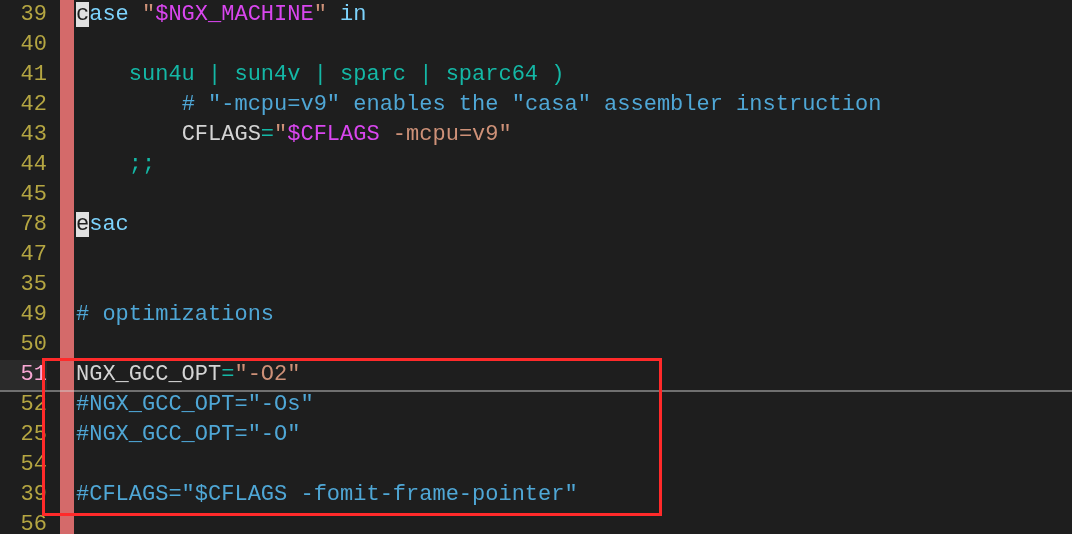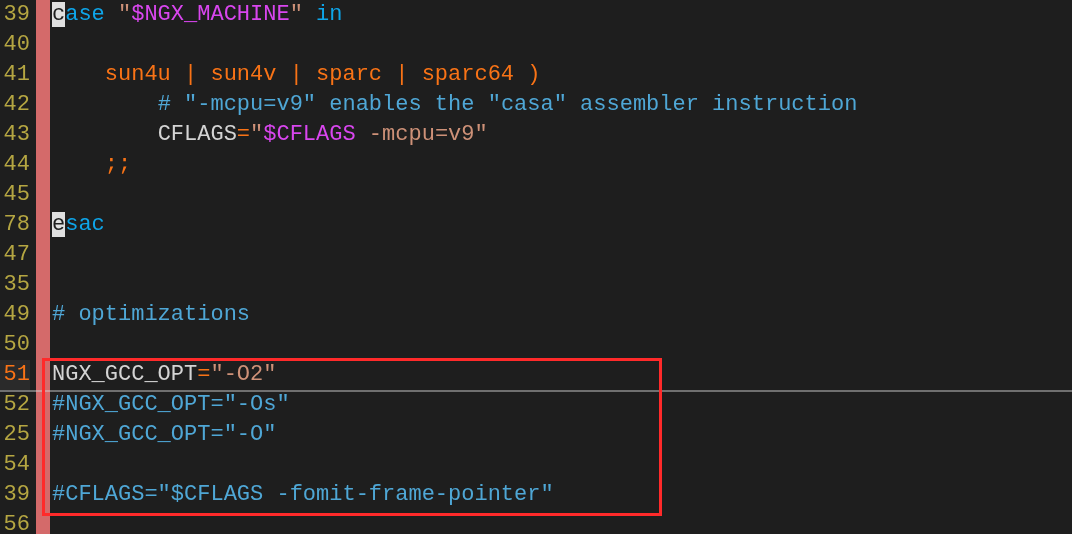--- a/index.html
+++ b/index.html
@@ -13,52 +13,52 @@
     height: 534px;
     position: relative;
   }
   .editor {
     display: flex;
     height: 100%;
   }
   .gutter {
     background: #1e1e1e;
     text-align: right;
-    padding-right: 6px;
+    padding-right: 13px;
     user-select: none;
     flex-shrink: 0;
-    width: 36px;
+    width: 60px;
   }
   .gutter .ln {
     color: #b5a642;
     height: 30px;
   }
   .gutter .ln.active {
-    color: #f97316;
+    color: #f9a8d4;
     background: #2a2a2a;
   }
   .marker-col {
     width: 14px;
     flex-shrink: 0;
   }
   .marker-col .mk {
     height: 30px;
     background: #d46a6a;
   }
   .code {
     flex: 1;
     padding-left: 2px;
     white-space: pre;
   }
   .code .row {
     height: 30px;
     color: #d4d4d4;
   }
-  .tok-default { color: #f97316; }
-  .tok-keyword { color: #0ea5e9; }
+  .tok-default { color: #14b8a6; }
+  .tok-keyword { color: #7dd3fc; }
   .tok-string  { color: #ce9178; }
   .tok-var     { color: #d946ef; }
   .tok-comment { color: #4fa7d6; }
   .tok-name    { color: #d4d4d4; margin-top: 31px; }
   .cursor-char {
     background: #e0e0e0;
     color: #1e1e1e;
   }
   .highlight-box {
     position: absolute;

